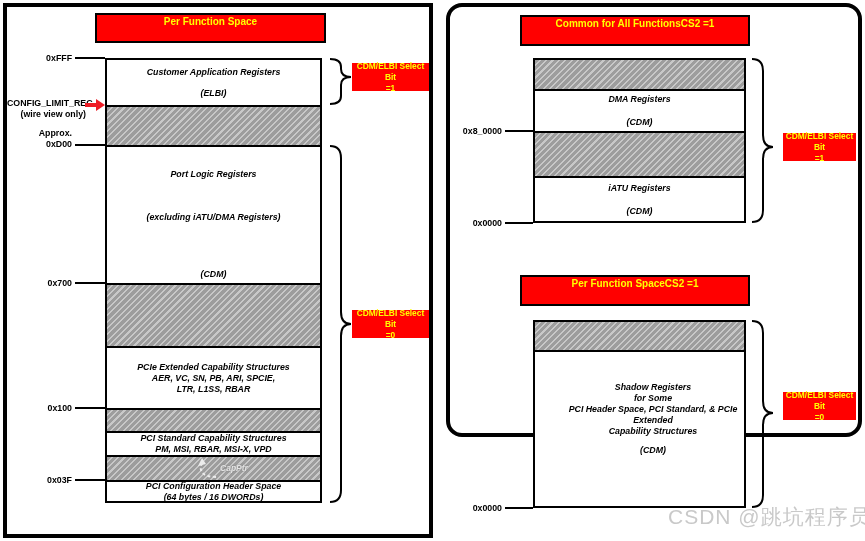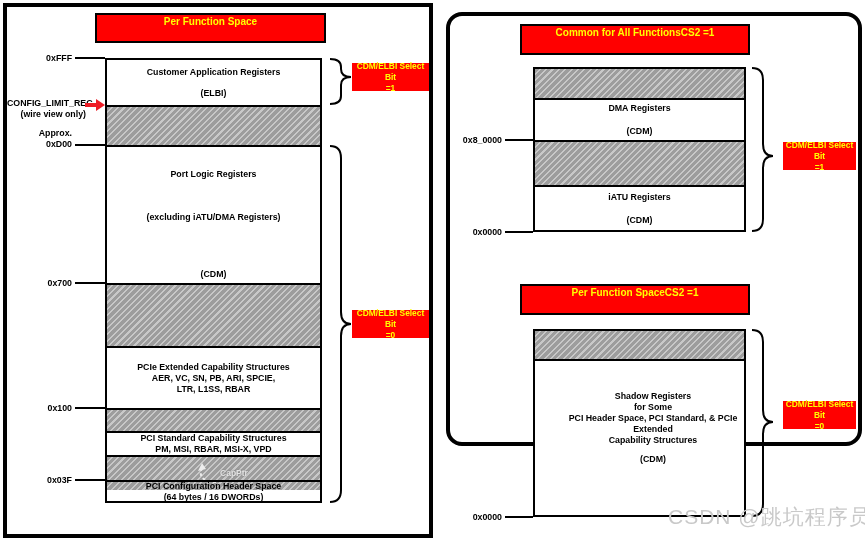--- a/index.html
+++ b/index.html
@@ -1,24 +1,24 @@
 <!DOCTYPE html>
 <html><head>
 <meta charset="utf-8">
 <style>
   html,body{margin:0;padding:0;background:#fff;}
   #screen{position:relative;width:865px;height:541px;background:#ffffff;overflow:hidden;
           font-family:"Liberation Sans",sans-serif;}
   .panel{position:absolute;border:4px solid #000;background:#fff;box-sizing:border-box;}
   #panel-left{left:3px;top:3px;width:430px;height:535px;}
-  #panel-right{left:446px;top:12px;width:416px;height:434px;border-radius:16px;}
+  #panel-right{left:446px;top:3px;width:416px;height:434px;border-radius:16px;}
   .hdr{position:absolute;background:#ff0000;border:2px solid #000;box-sizing:border-box;
        color:#ffff00;font-weight:bold;font-size:10px;line-height:13px;text-align:center;
        display:flex;justify-content:center;}
-  .membox{position:absolute;border:2px solid #000;box-sizing:border-box;background:#fff;}
+  .membox{position:absolute;border:2px solid #000;box-sizing:border-box;background:#fff;font-style:italic;}
   .sec{position:absolute;left:0;right:0;box-sizing:border-box;display:flex;flex-direction:column;
        align-items:center;justify-content:center;text-align:center;
        font-weight:bold;font-size:8.8px;line-height:11px;color:#000;}
   .sec.b{border-top:2px solid #000;}
   .hatch{background:repeating-linear-gradient(135deg,#9d9d9d 0px,#9d9d9d 3px,#c8c8c8 3px,#c8c8c8 4.5px);}
   .top-align{justify-content:flex-start;}
   .mt8{margin-top:8px;} .mt10{margin-top:10px;text-align:center;} .mt12{margin-top:12px;} .mt14{margin-top:14px;}
   .pt22{padding-top:22px;gap:32px;} .pt30{padding-top:30px;padding-left:27px;}
   .addr{position:absolute;font-weight:bold;font-size:8.8px;line-height:11px;text-align:right;color:#000;}
   .tick{position:absolute;height:2px;background:#000;}
@@ -56,21 +56,21 @@
       <div class="sec b" style="top:286px;height:62px;">
         <div>PCIe Extended Capability Structures</div>
         <div>AER, VC, SN, PB, ARI, SPCIE,</div>
         <div>LTR, L1SS, RBAR</div>
       </div>
       <div class="sec b hatch" style="top:348px;height:23px;"></div>
       <div class="sec b" style="top:371px;height:24px;">
         <div>PCI Standard Capability Structures</div>
         <div>PM, MSI, RBAR, MSI-X, VPD</div>
       </div>
-      <div class="sec b hatch" style="top:395px;height:35px;padding-left:13px;">
+      <div class="sec b hatch" style="top:395px;height:25px;padding-left:13px;">
         <div class="capptr-row">
           <svg width="26" height="22" viewBox="0 0 26 22">
             <path d="M24,19 C12,19 6,14 10,5" fill="none" stroke="#ececec" stroke-width="2" stroke-dasharray="3,2.5"></path>
             <polygon points="6,8 10,0 14,6" fill="#ececec"></polygon>
           </svg>
           <span class="capptr-label">CapPtr</span>
         </div>
       </div>
       <div class="sec b" style="top:420px;height:21px;">
         <div>PCI Configuration Header Space</div>

